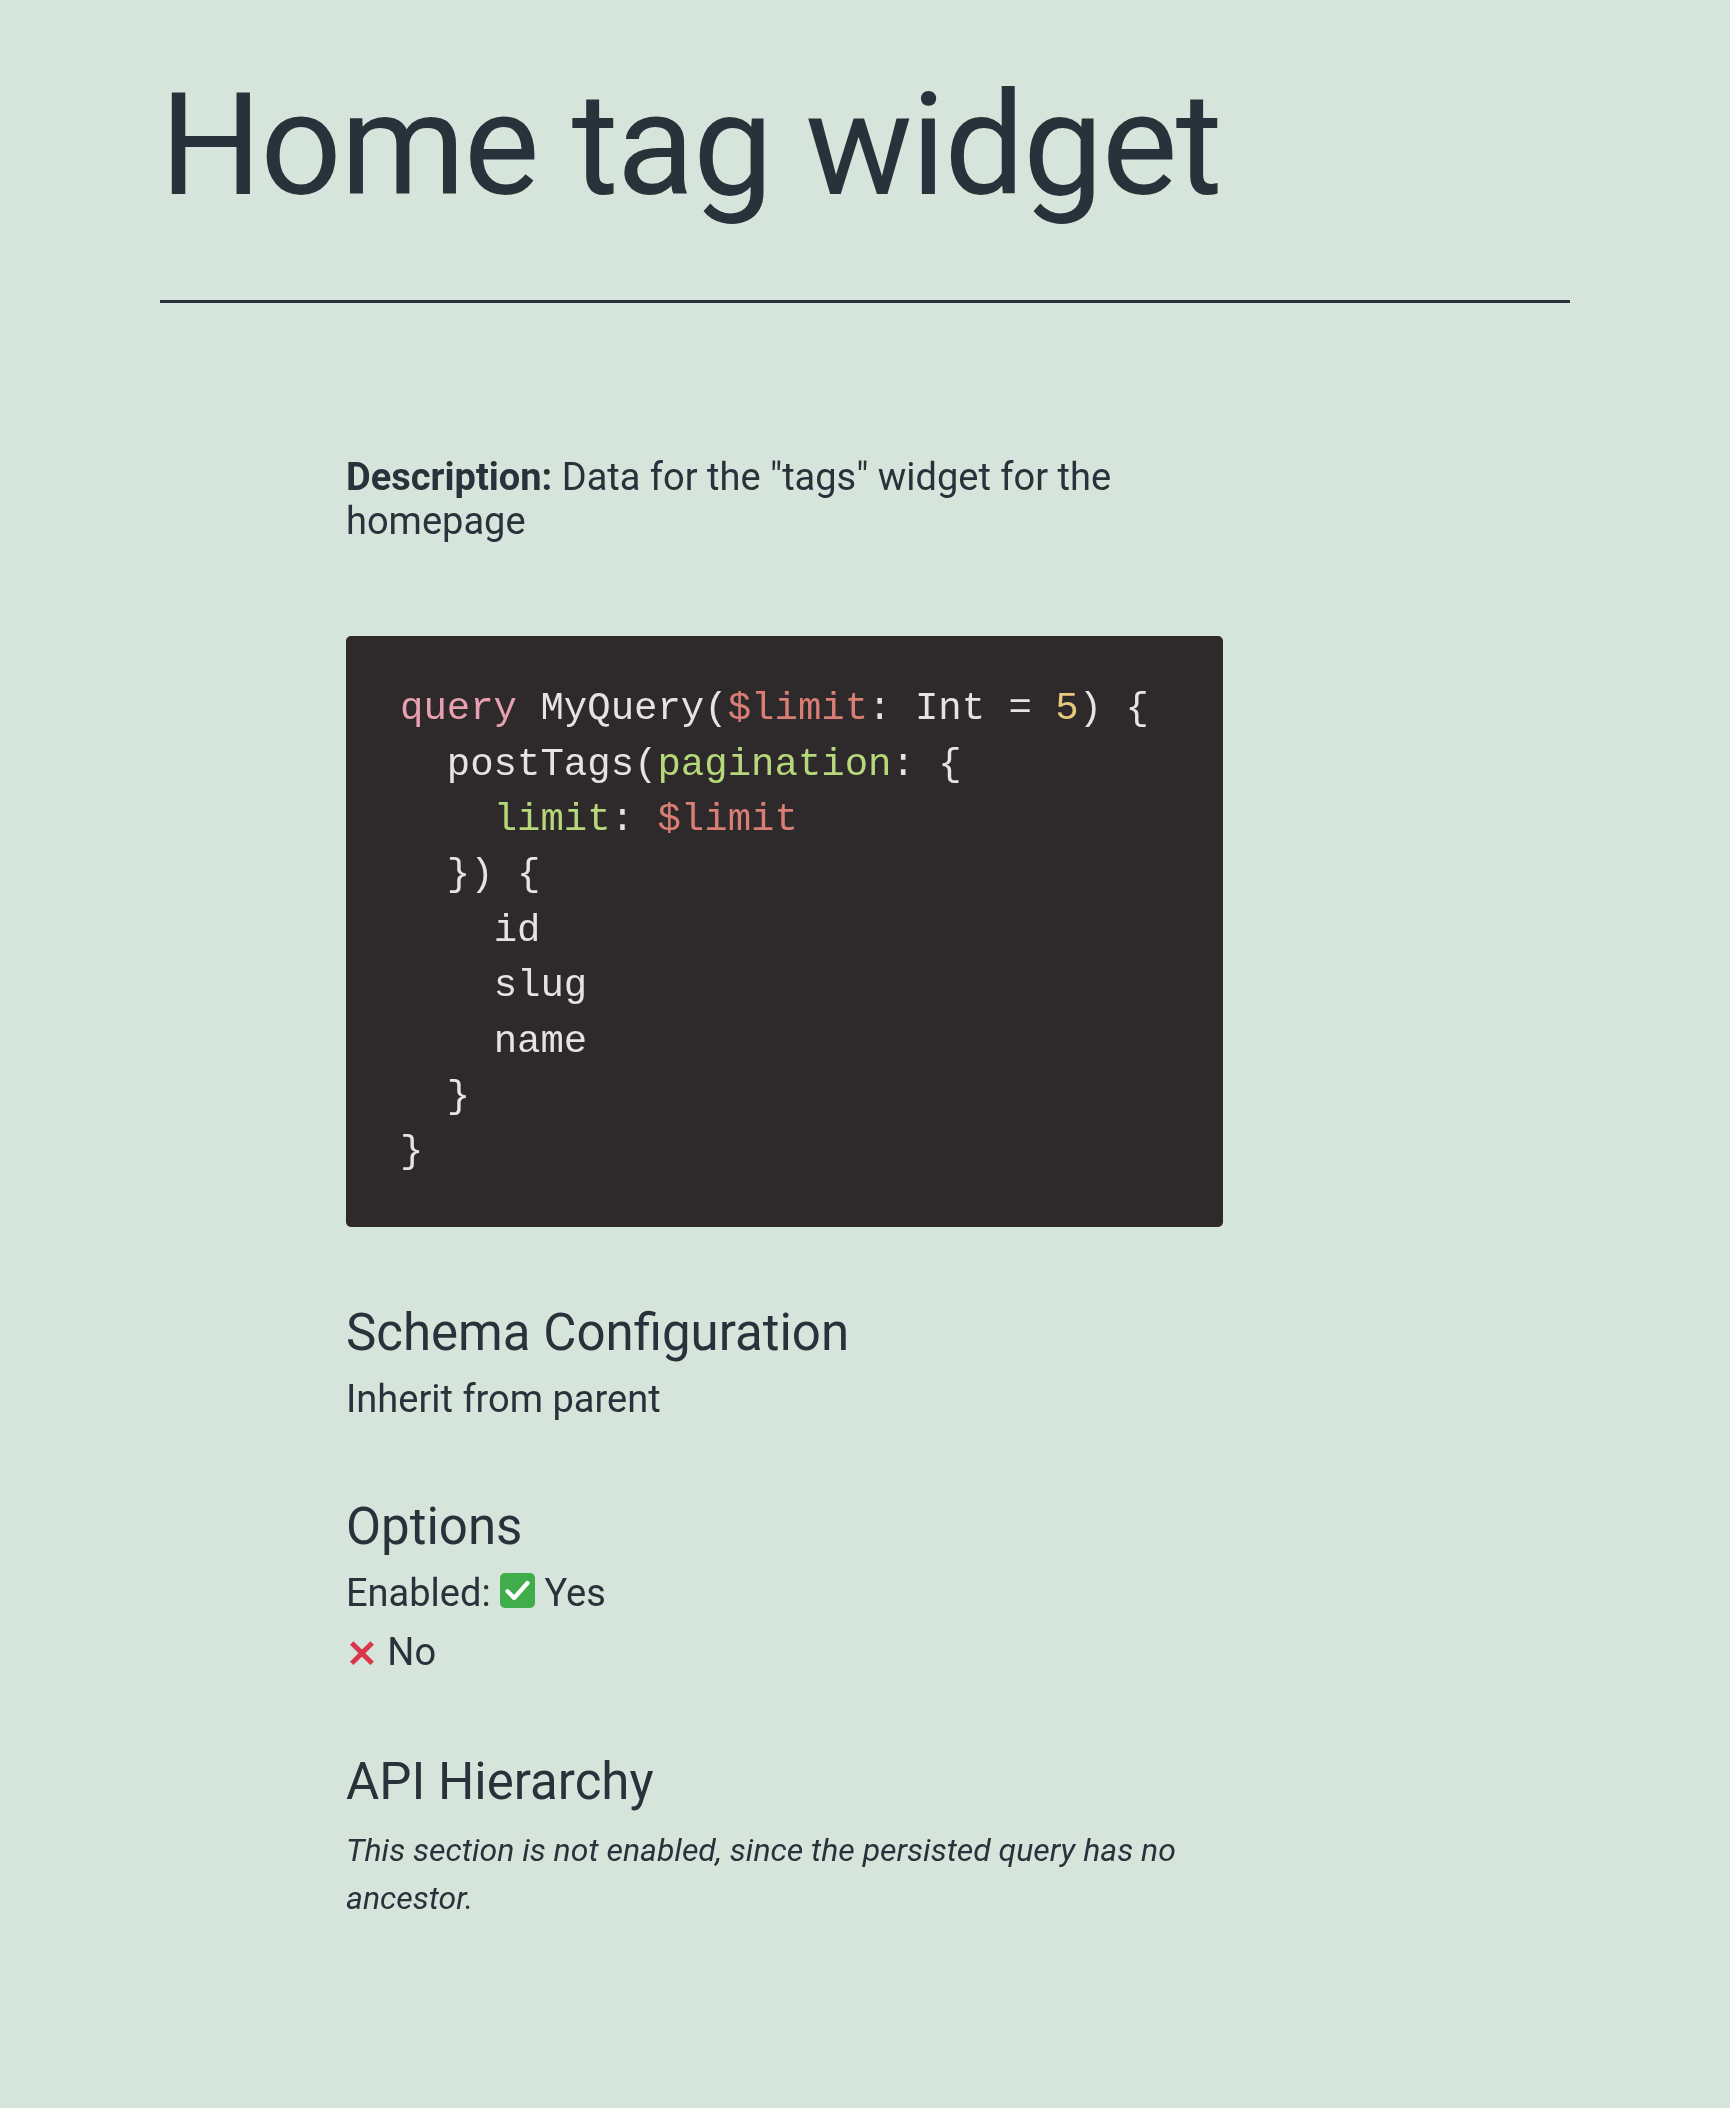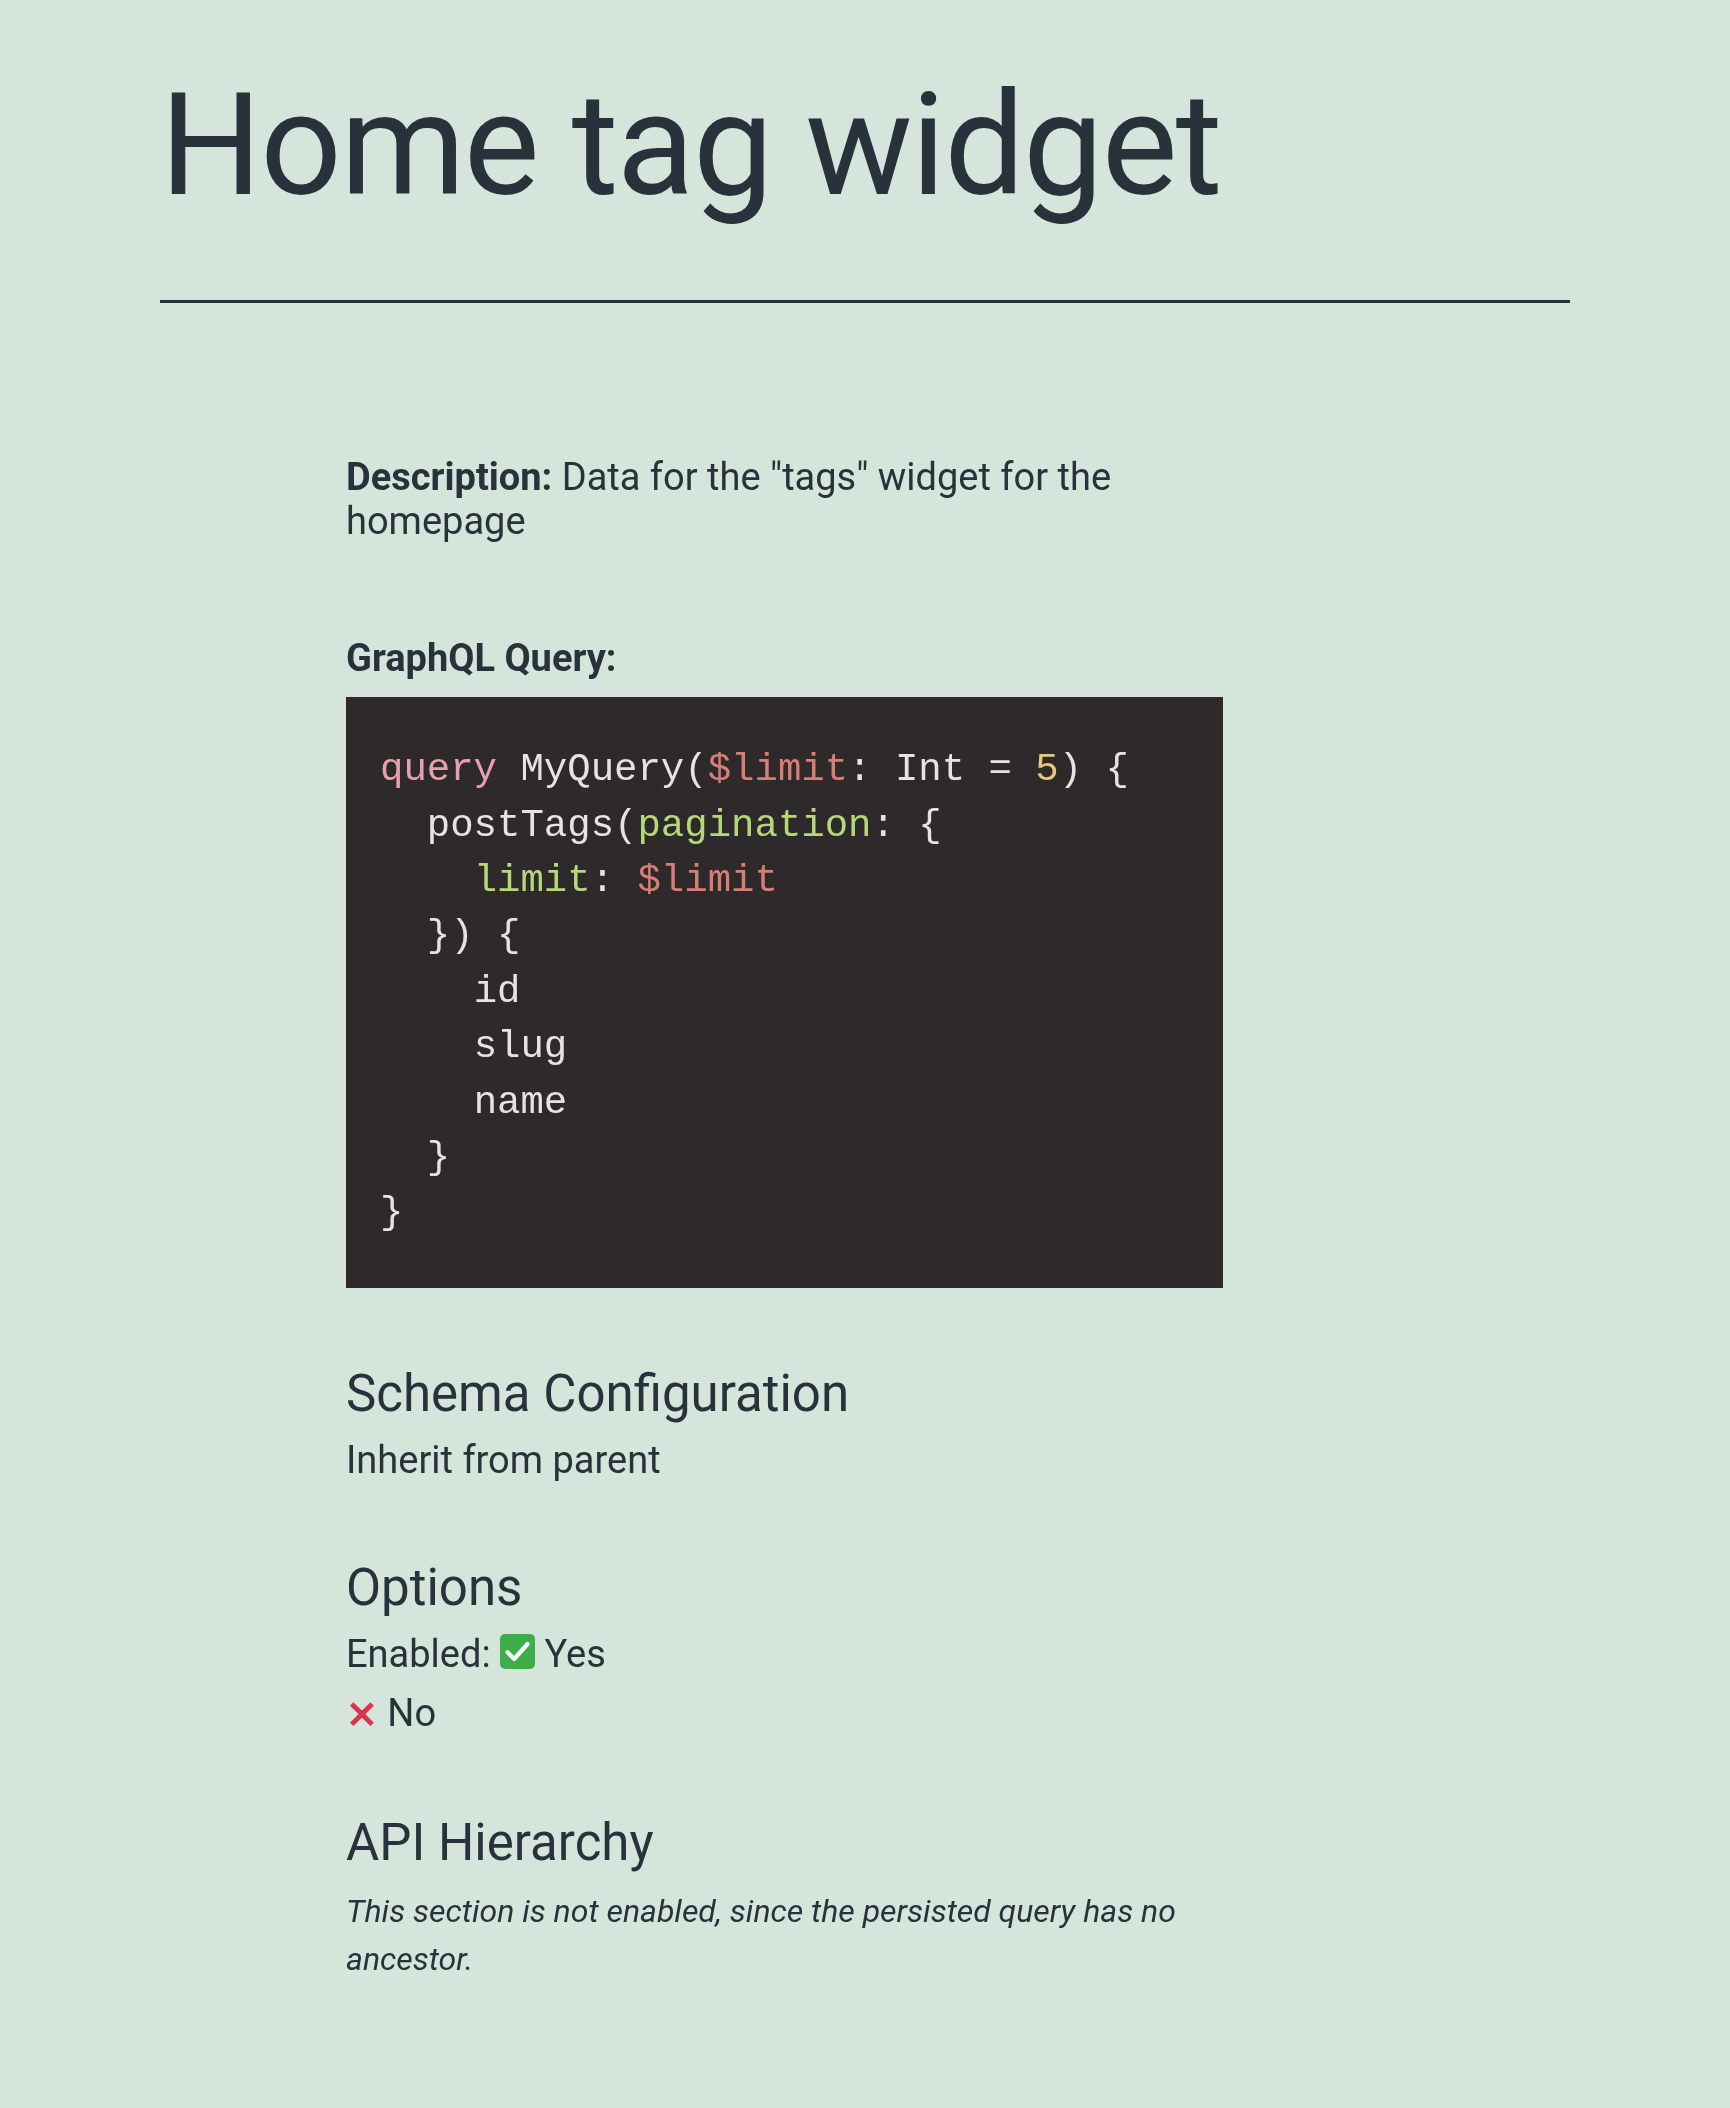--- a/index.html
+++ b/index.html
@@ -41,22 +41,22 @@
     font-weight: 700;
   }
   .gql-label {
     font-size: 38px;
     font-weight: 700;
     margin-bottom: 17px;
   }
   .code-block {
     background: #2e2a2b;
     color: #e6e3e3;
-    border-radius: 0;
-    padding: 46px 34px;
+    border-radius: 5px;
+    padding: 46px 54px;
     font-family: "SFMono-Regular", Menlo, Consolas, "Liberation Mono", monospace;
     font-size: 39px;
     line-height: 1.42;
     white-space: pre;
     margin-bottom: 76px;
     overflow-x: auto;
   }
   .tok-keyword { color: #e7a0b0; }   
   .tok-var     { color: #d97e75; }   
   .tok-type    { color: #e6e3e3; }   
@@ -107,21 +107,20 @@
 
   <hr class="divider">
 
   <div class="content">
 
     <div class="desc-row">
       <span class="label">Description:</span>
       <span>Data for the "tags" widget for the homepage</span>
     </div>
 
-    <div class="gql-label">GraphQL Query:</div>
 
     <div class="code-block"><span class="tok-keyword">query</span> <span>MyQuery</span>(<span class="tok-var">$limit</span>: <span class="tok-type">Int</span> <span>=</span> <span class="tok-number">5</span>) {
   <span>postTags</span>(<span class="tok-arg">pagination</span>: {
     <span class="tok-arg">limit</span>: <span class="tok-var">$limit</span>
   }) {
     <span>id</span>
     <span>slug</span>
     <span>name</span>
   }
 }</div>

